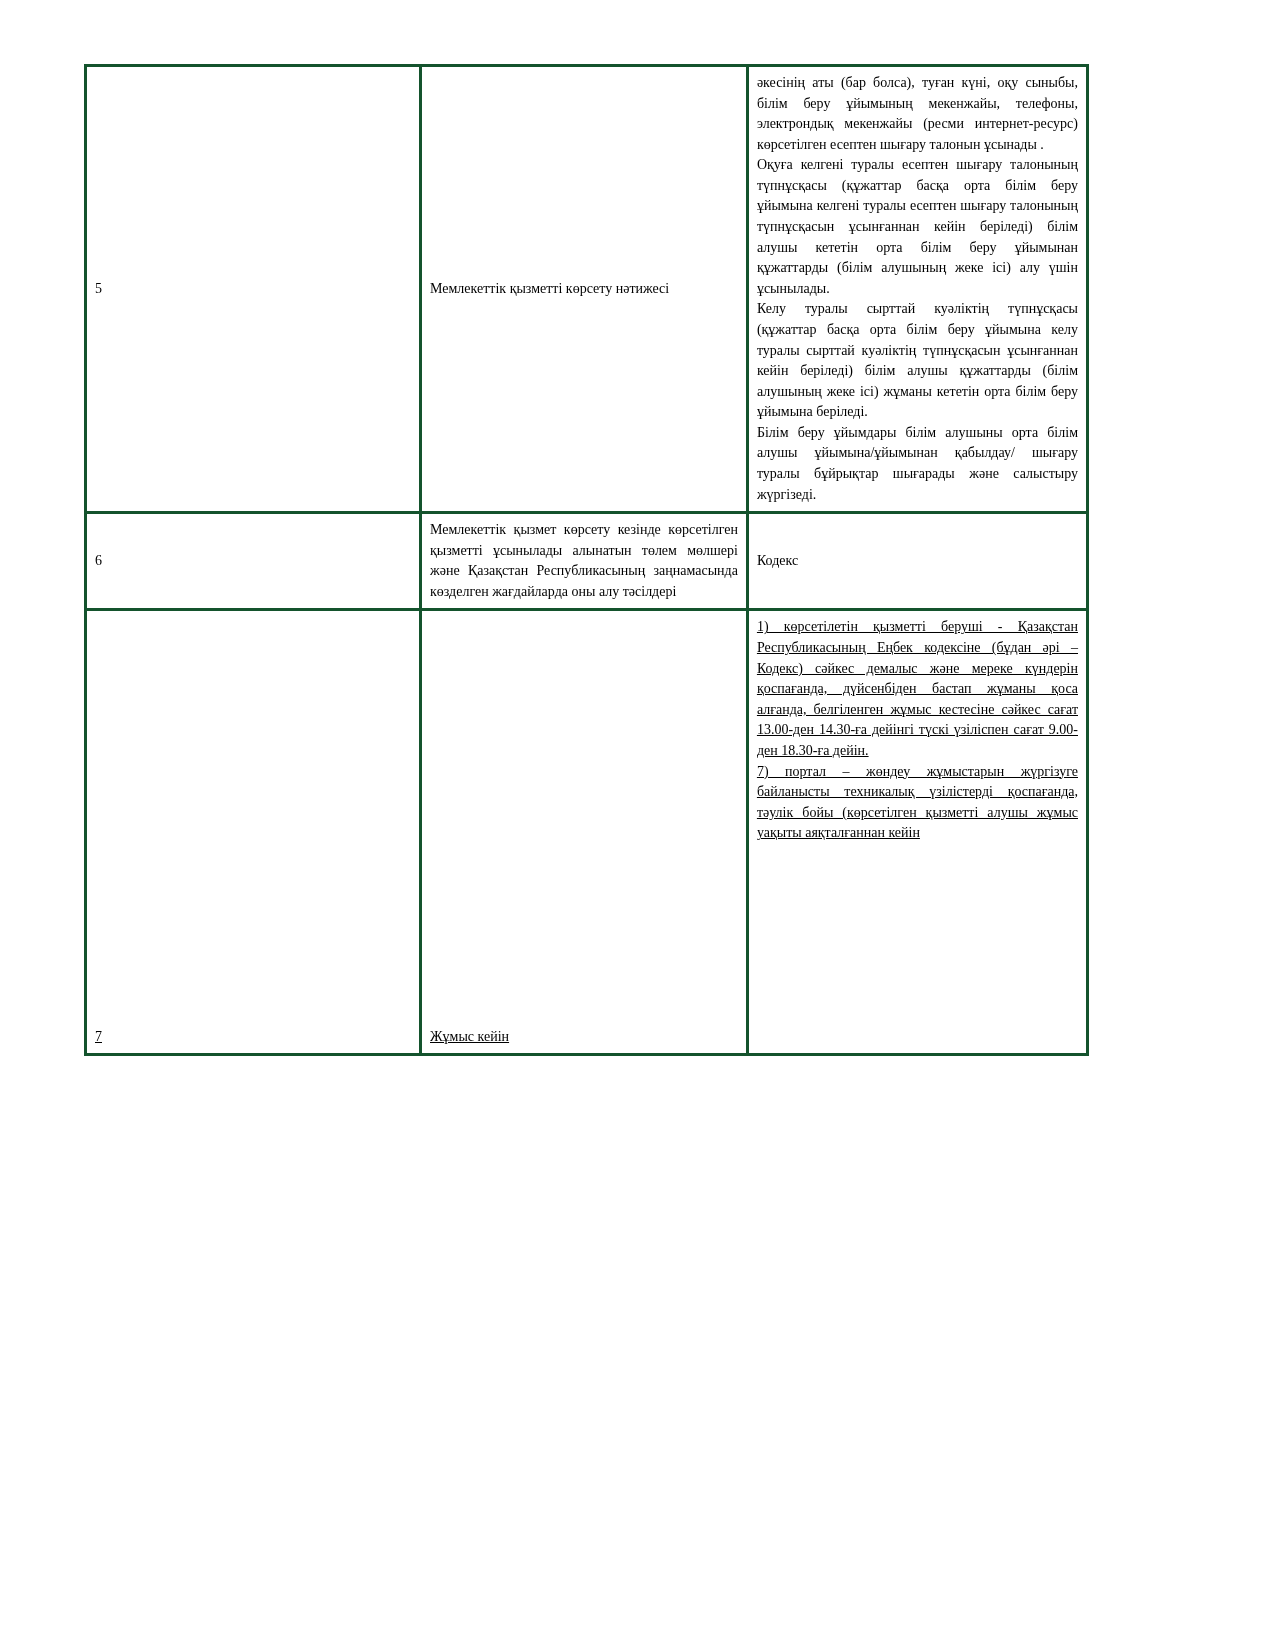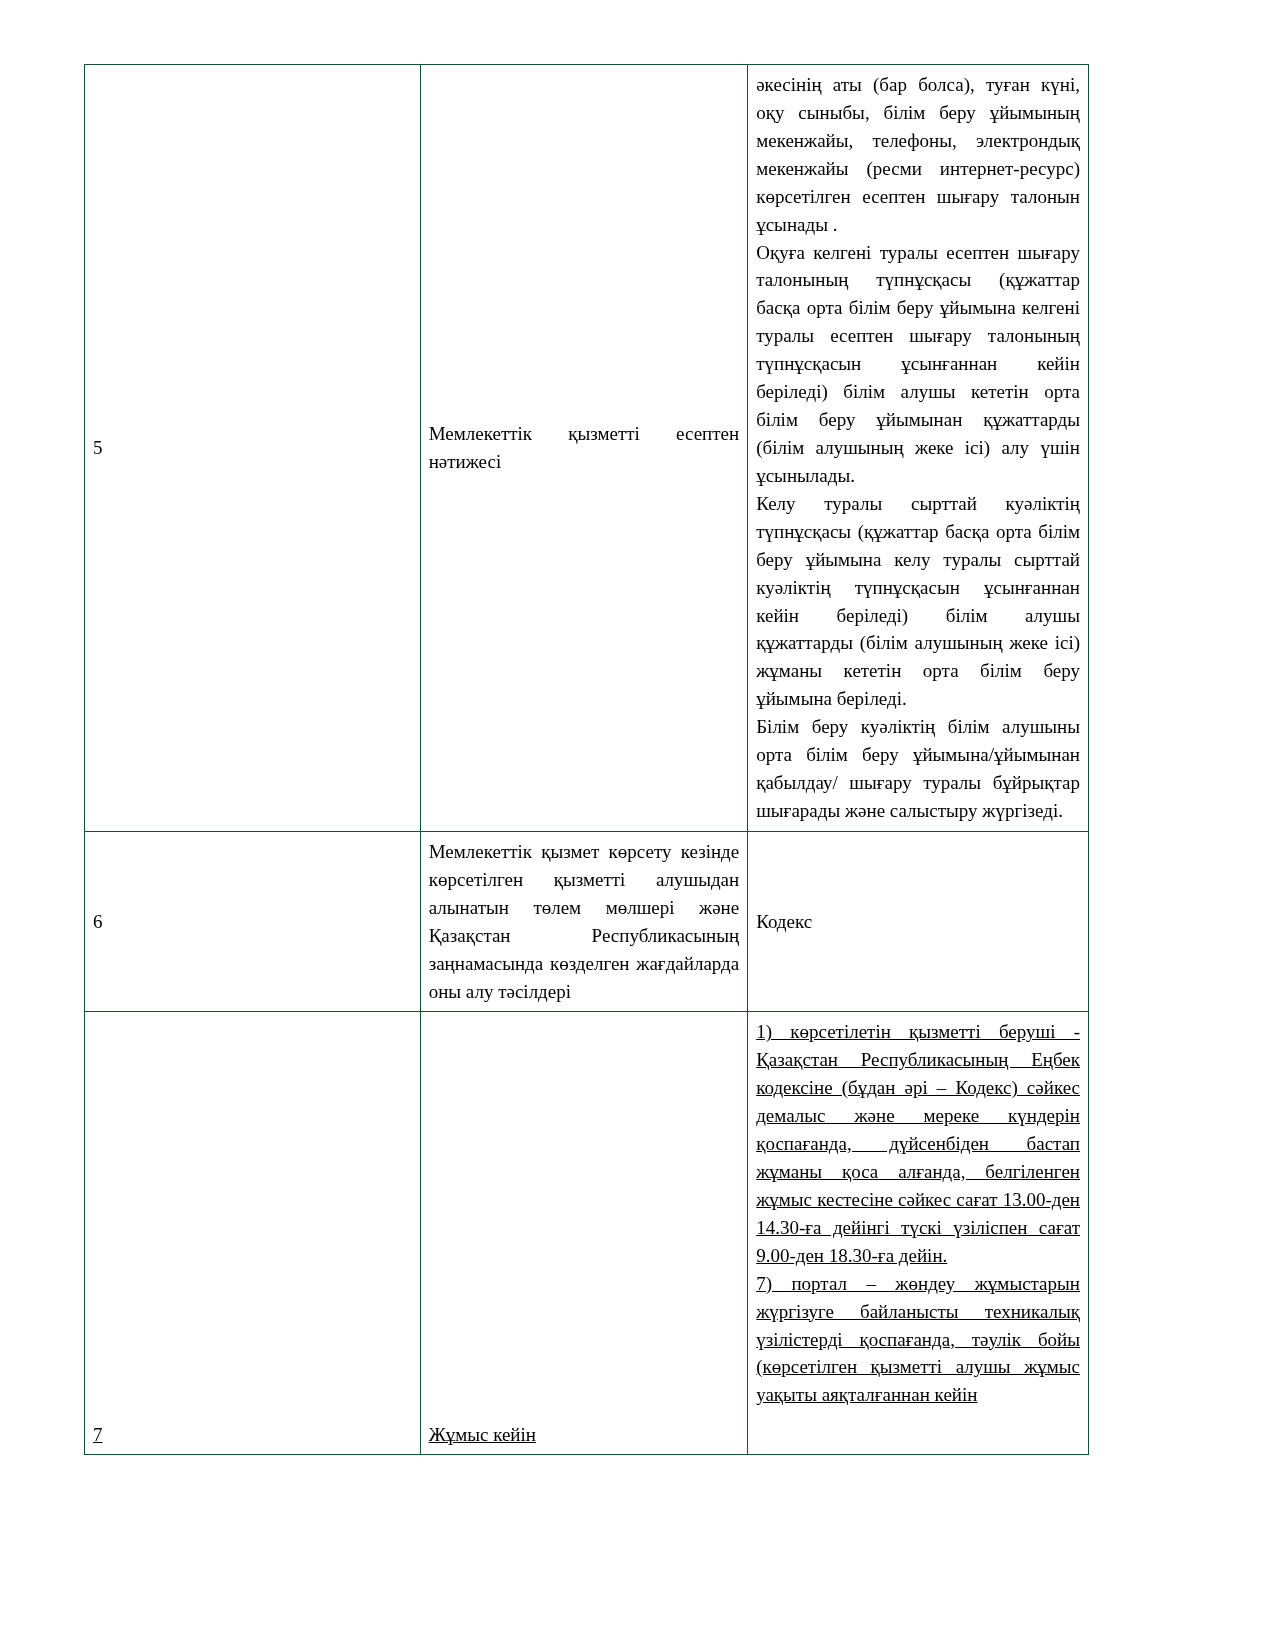--- a/index.html
+++ b/index.html
@@ -19,24 +19,24 @@
     height: 1650px;
     box-sizing: border-box;
     padding: 64px 84px 0 84px;
   }
   table.doc-table {
     border-collapse: collapse;
     width: 1005px;
     table-layout: fixed;
   }
   table.doc-table td {
-    border: 1px solid #14532d;
+    border: 3px solid #14532d;
     vertical-align: middle;
     padding: 6px 8px 6px 8px;
-    font-size: 19px;
+    font-size: 14px;
     line-height: 1.47;
   }
   td.col-num {
     width: 312px;
     vertical-align: middle;
     padding-left: 10px;
   }
   td.col-label {
     width: 304px;
     vertical-align: middle;
@@ -84,35 +84,35 @@
 <body>
 
 <div class="page">
   <table class="doc-table">
     <tbody>
       <tr class="row-5">
         <td class="col-num mid">
           <p class="para">5</p>
         </td>
         <td class="col-label mid">
-          <p class="para row5-label">Мемлекеттік қызметті есептен нәтижесі</p>
+          <p class="para row5-label">Мемлекеттік қызметті көрсету нәтижесі</p>
         </td>
         <td class="col-value val-top">
           <p class="para just">әкесінің аты (бар болса), туған күні, оқу сыныбы, білім беру ұйымының мекенжайы, телефоны, электрондық мекенжайы (ресми интернет-ресурс) көрсетілген есептен шығару талонын ұсынады .</p>
           <p class="para just">Оқуға келгені туралы есептен шығару талонының түпнұсқасы (құжаттар басқа орта білім беру ұйымына келгені туралы есептен шығару талонының түпнұсқасын ұсынғаннан кейін беріледі) білім алушы кететін орта білім беру ұйымынан құжаттарды (білім алушының жеке ісі) алу үшін ұсынылады.</p>
           <p class="para just">Келу туралы сырттай куәліктің түпнұсқасы (құжаттар басқа орта білім беру ұйымына келу туралы сырттай куәліктің түпнұсқасын ұсынғаннан кейін беріледі) білім алушы құжаттарды (білім алушының жеке ісі) жұманы кететін орта білім беру ұйымына беріледі.</p>
-          <p class="para just">Білім беру куәліктің білім алушыны орта білім беру ұйымына/ұйымынан қабылдау/ шығару туралы бұйрықтар шығарады және салыстыру жүргізеді.</p>
+          <p class="para just">Білім беру ұйымдары білім алушыны орта білім алушы ұйымына/ұйымынан қабылдау/ шығару туралы бұйрықтар шығарады және салыстыру жүргізеді.</p>
         </td>
       </tr>
       <tr class="row-6">
         <td class="col-num mid">
           <p class="para">6</p>
         </td>
         <td class="col-label mid">
-          <p class="para just-row6">Мемлекеттік қызмет көрсету кезінде көрсетілген қызметті алушыдан алынатын төлем мөлшері және Қазақстан Республикасының заңнамасында көзделген жағдайларда оны алу тәсілдері</p>
+          <p class="para just-row6">Мемлекеттік қызмет көрсету кезінде көрсетілген қызметті ұсынылады алынатын төлем мөлшері және Қазақстан Республикасының заңнамасында көзделген жағдайларда оны алу тәсілдері</p>
         </td>
         <td class="col-value mid">
           <p class="para">Кодекс</p>
         </td>
       </tr>
       <tr class="row-7">
         <td class="col-num">
           <p class="para">7</p>
         </td>
         <td class="col-label">

